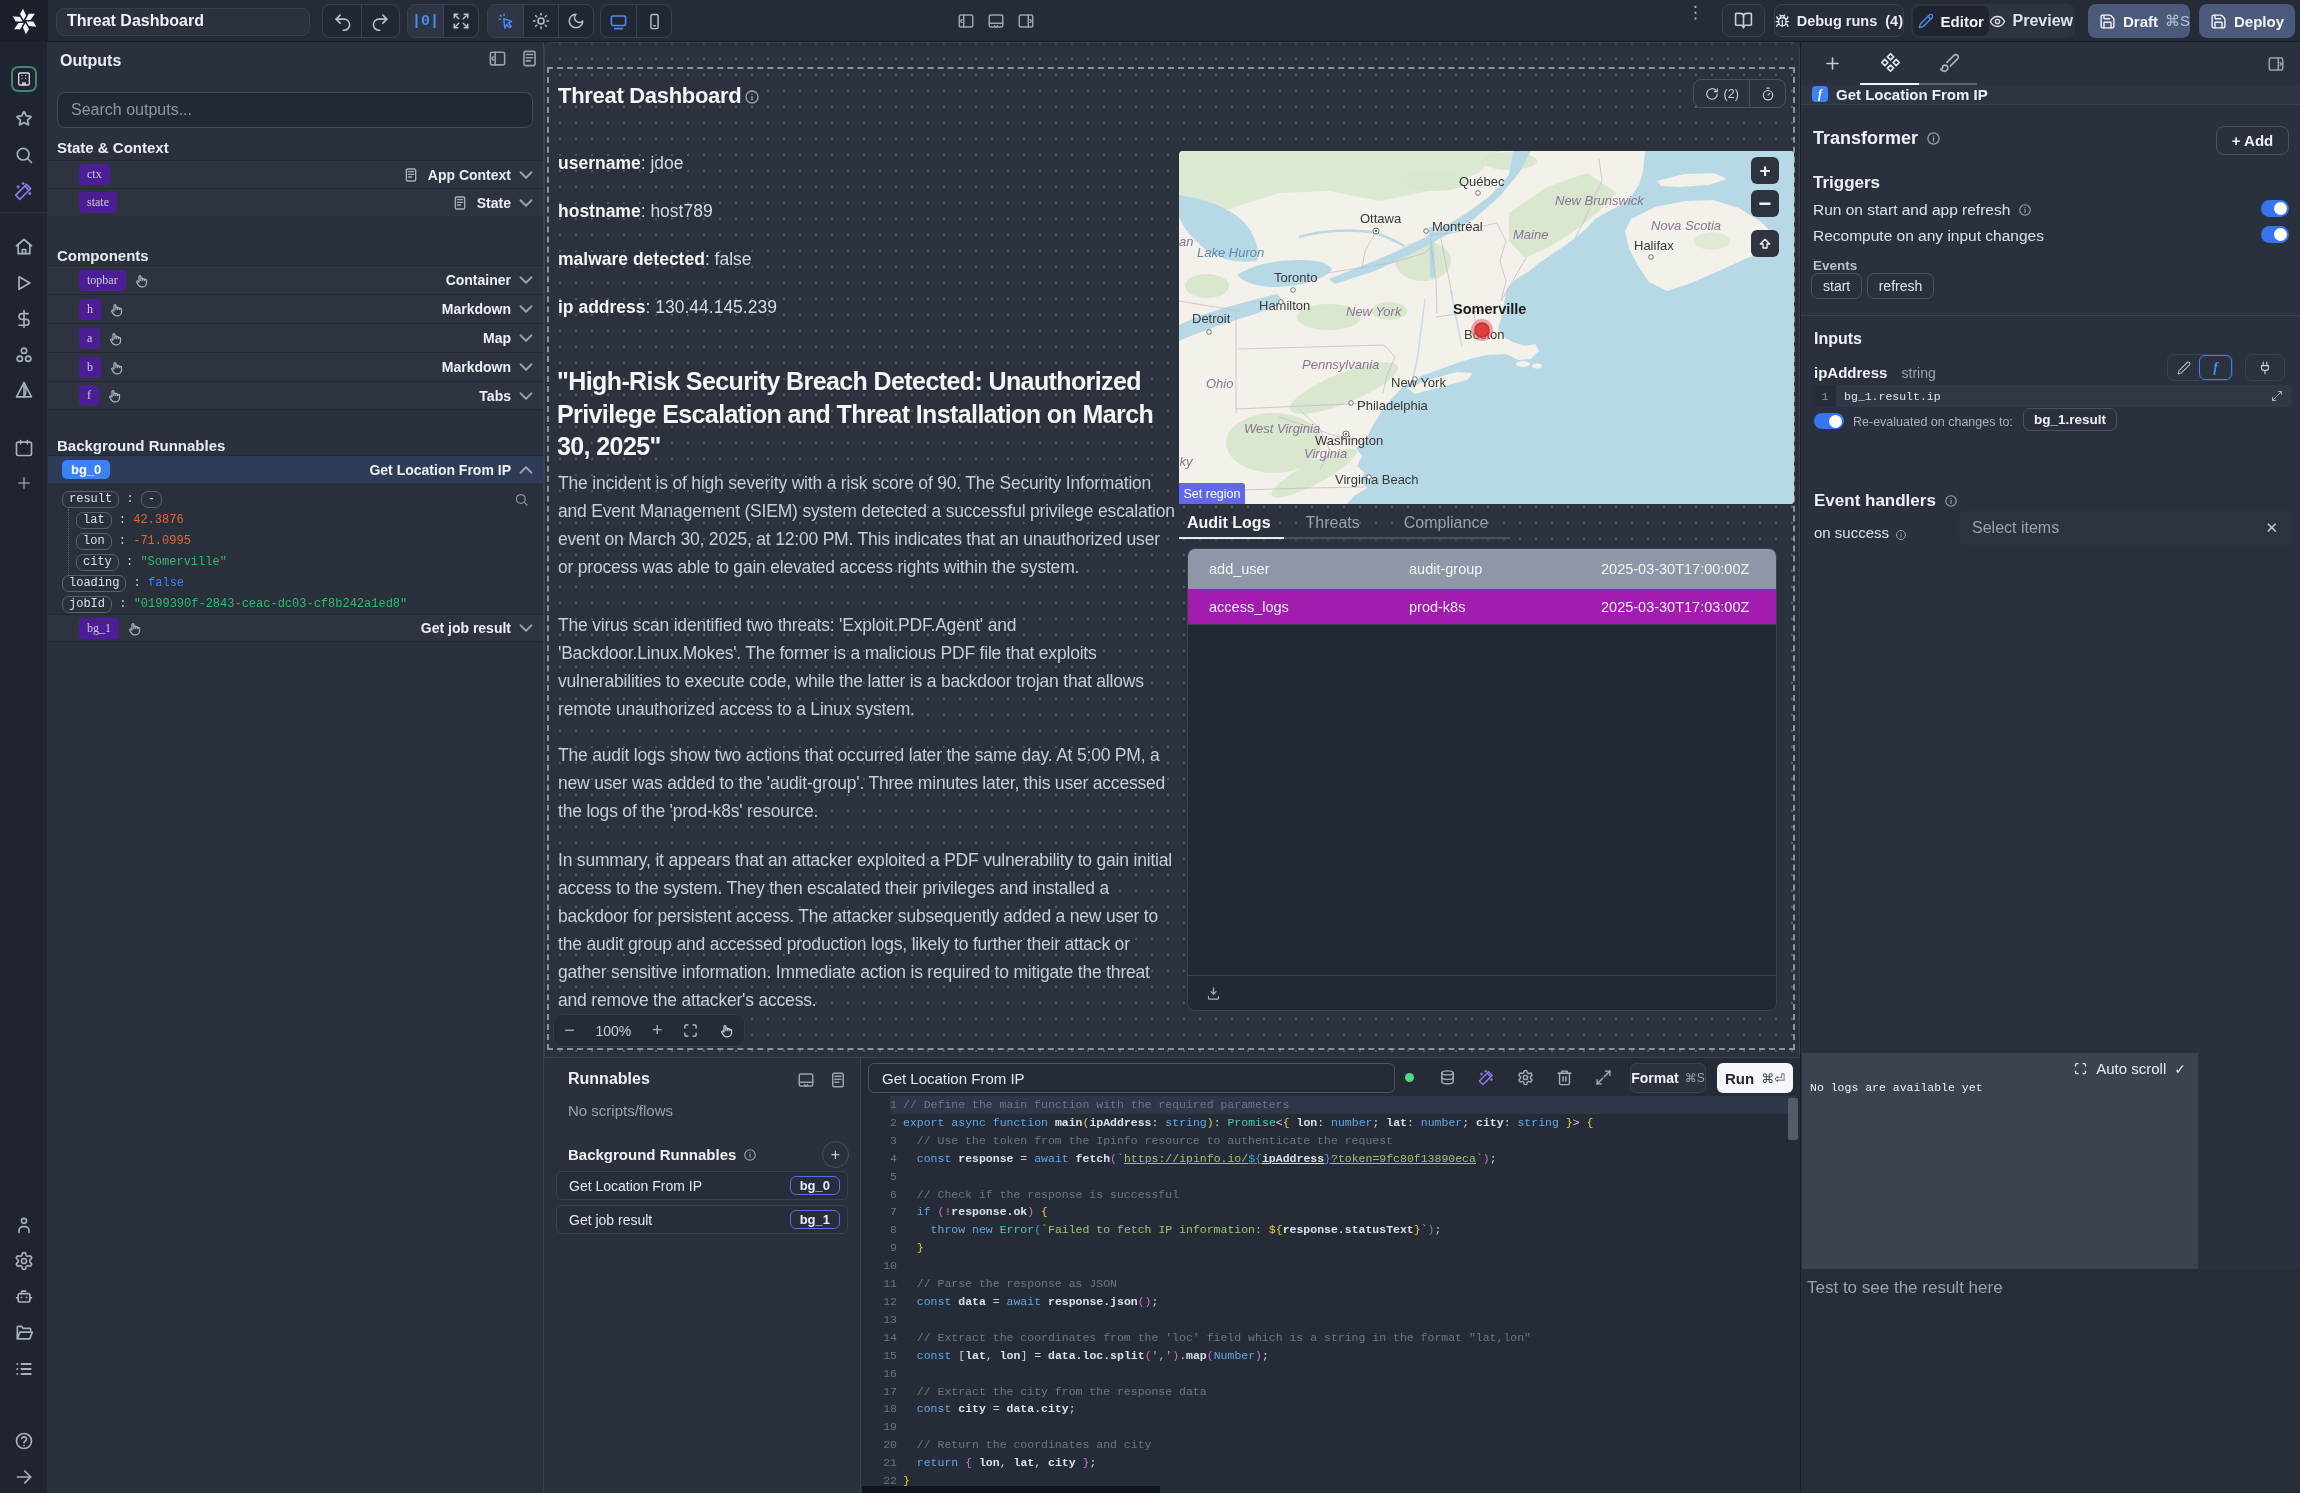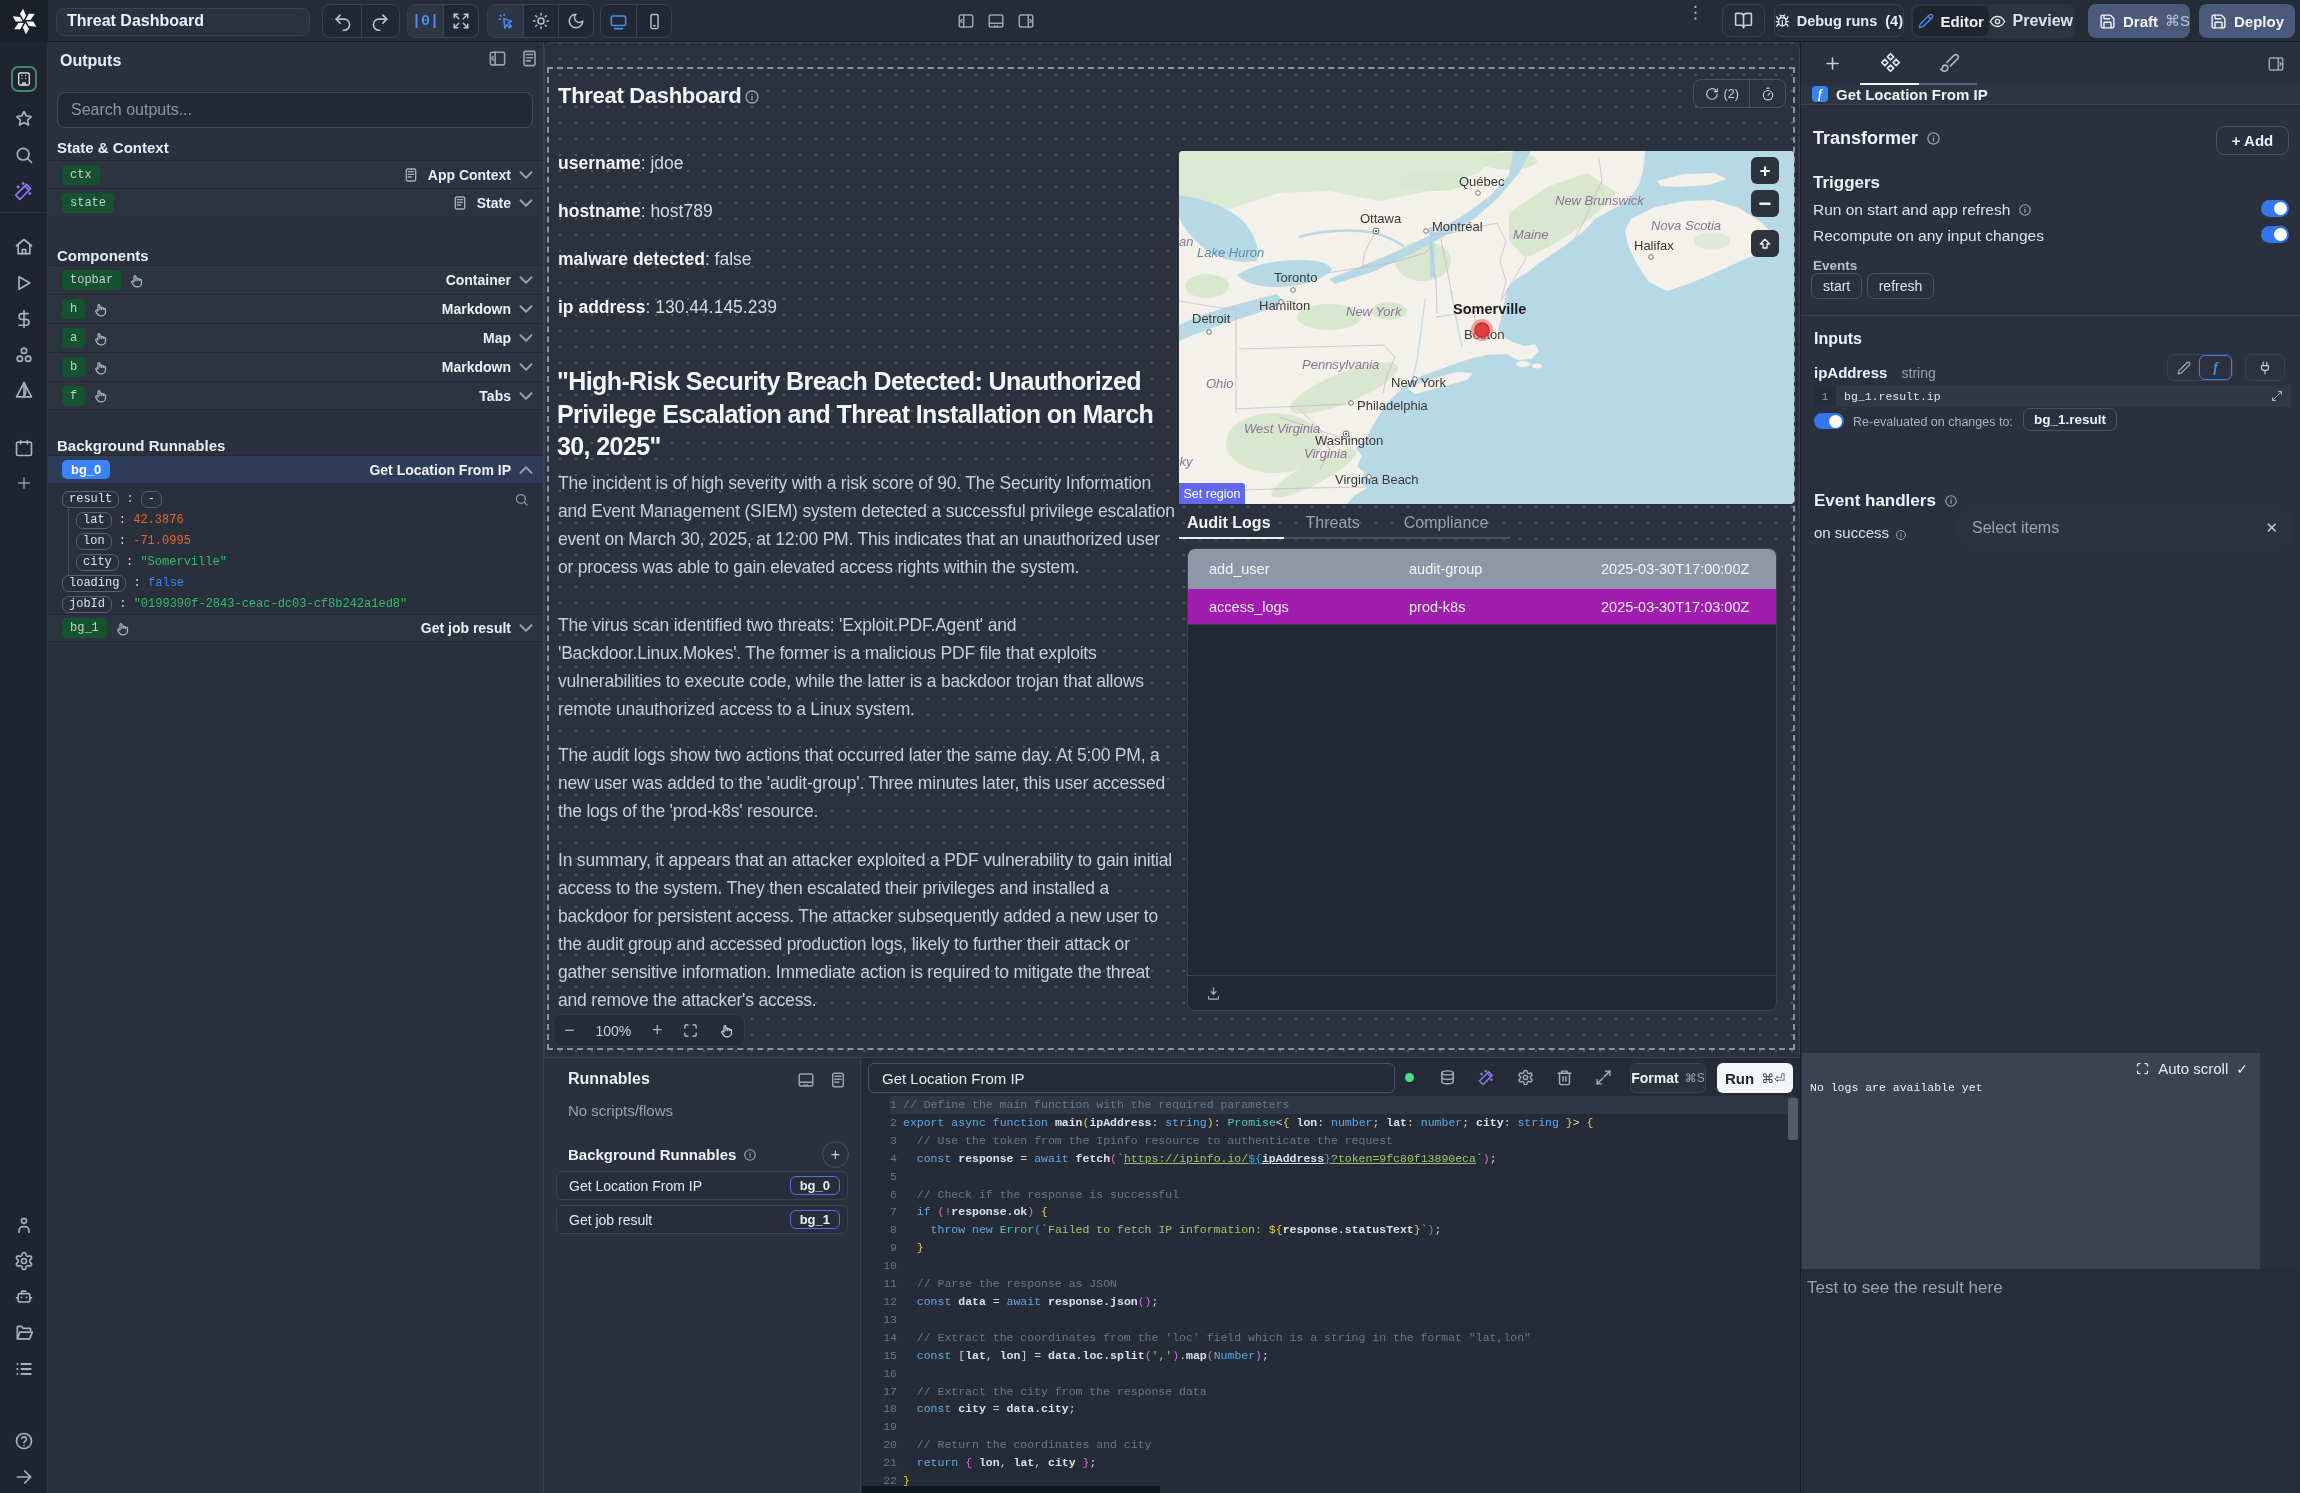--- a/index.html
+++ b/index.html
@@ -15,21 +15,21 @@
 .grp{position:absolute;display:flex;border:1px solid #3a4150;background:#222833;border-radius:8px;overflow:hidden}
 .grp .cell{width:35px;height:32px;display:flex;align-items:center;justify-content:center;color:#b9c1cd}
 .grp .cell + .cell{border-left:1px solid #3a4150}
 .cell.on{color:#4c8bf5}
 .cell.onbg{background:#2e3645;color:#4c8bf5}
 #rail{position:absolute;left:0;top:42px;width:48px;height:1451px;background:#1f2430;border-right:1px solid #2c313d}
 .ricon{position:absolute;left:0;width:48px;display:flex;justify-content:center;color:#a8b0bd}
 #leftpanel{position:absolute;left:48px;top:42px;width:496px;height:1451px;background:#2a303c;border-right:1px solid #3a4150}
 .lp-h{font-weight:700;color:#e8ecf2}
 .lrow{position:absolute;left:0;width:495px;background:#2d3440;border-top:1px solid #242a35;display:flex;align-items:center}
-.badge{font-family:Liberation Mono, monospace;font-size:12px;color:#c6cdd9;background:#14532d;border-radius:4px;padding:3px 8px;margin-left:14px}
+.badge{font-family:Liberation Serif, serif;font-size:12px;color:#c6cdd9;background:#4c1d95;border-radius:4px;padding:3px 8px;margin-left:31px}
 .rlabel{font-weight:700;font-size:14px;color:#edf0f4;margin-left:auto}
 .chev{width:22px;height:22px;color:#9aa2b0;margin:0 6px 0 4px}
 .hand{color:#aab2bf;margin-left:8px}
 #canvas{position:absolute;left:544px;top:42px;width:1256px;height:1016px;background:#2b313d;border:1px solid #3a4150;border-radius:8px 8px 0 0;
  background-image:radial-gradient(circle,rgba(160,155,122,0.38) 1px,rgba(160,155,122,0) 1.3px);background-size:16px 16px;background-position:7px 8px}
 #selbox{position:absolute;left:2px;top:24px;width:1248px;height:983px;border:2px dashed #8b93a2}
 .fieldlab{font-size:17.5px;font-weight:700;color:#f2f4f7}
 .fieldval{font-size:17.5px;font-weight:400;color:#d6dbe3}
 .para{position:absolute;left:13px;font-size:17.5px;letter-spacing:-0.2px;line-height:27.9px;color:#c9cfd9;white-space:nowrap}
 #bottompanel{position:absolute;left:544px;top:1058px;width:1256px;height:435px;background:#2a303c}
@@ -834,21 +834,21 @@
           <path d="M12 8h.01M12 11v5"></path>
         </svg></div>
  <div class="ab" style="left:13px;top:482px;font-size:15px;color:#dde2e9;display:flex;align-items:flex-end;gap:6px">on success <svg width="12" height="12" viewBox="0 0 24 24" class="ic" style="color:#9aa2b0">
           <circle cx="12" cy="12" r="9"></circle>
           <path d="M12 8h.01M12 11v5"></path>
         </svg></div>
  <div class="ab" style="left:157px;top:468px;width:334px;height:36px;background:#2c333f;border-radius:7px;display:flex;align-items:center;font-size:16px;color:#9aa2b0">
         <span style="margin-left:14px">Select items</span>
         <span style="margin-left:auto;margin-right:14px;color:#c6cdd8;font-size:15px">✕</span>
       </div>
- <div class="ab" style="left:1px;top:1011px;width:458px;height:216px;background:#3b4250">
+ <div class="ab" style="left:1px;top:1011px;width:396px;height:216px;background:#3b4250">
    <div class="ab" style="right:12px;top:7px;display:flex;align-items:center;gap:8px;font-size:15px;color:#e8ecf2">
      <svg width="15" height="15" viewBox="0 0 24 24" class="ic">
             <path d="M16 4h2a2 2 0 0 1 2 2v2"></path>
             <path d="M8 4H6a2 2 0 0 0-2 2v2"></path>
             <path d="M16 20h2a2 2 0 0 0 2-2v-2"></path>
             <path d="M8 20H6a2 2 0 0 1-2-2v-2"></path>
           </svg>
      Auto scroll <span style="color:#f0f2f6;font-size:14px">✓</span></div>
    <div class="ab mono" style="left:8px;top:28px;font-size:11.5px;color:#eef1f5">No logs are available yet</div>
  </div>

